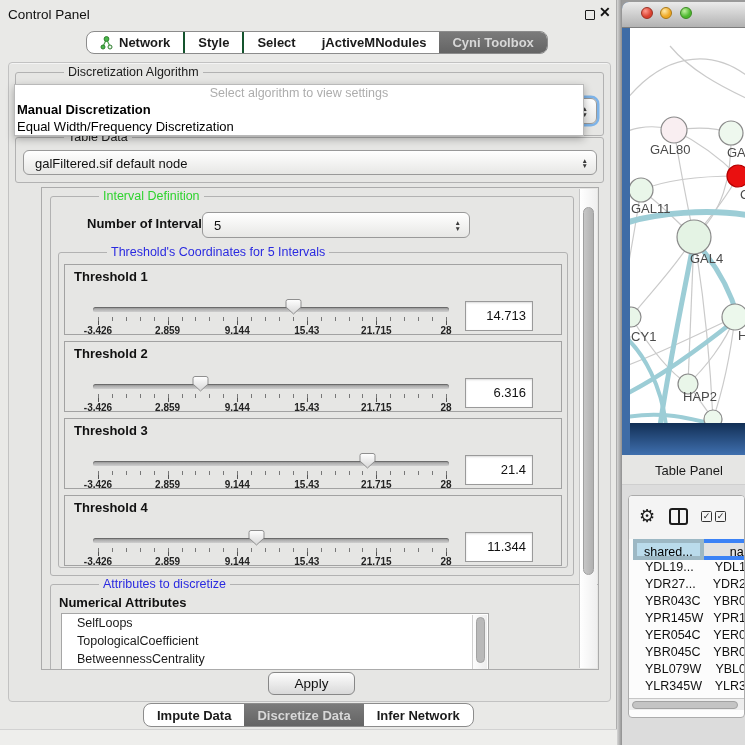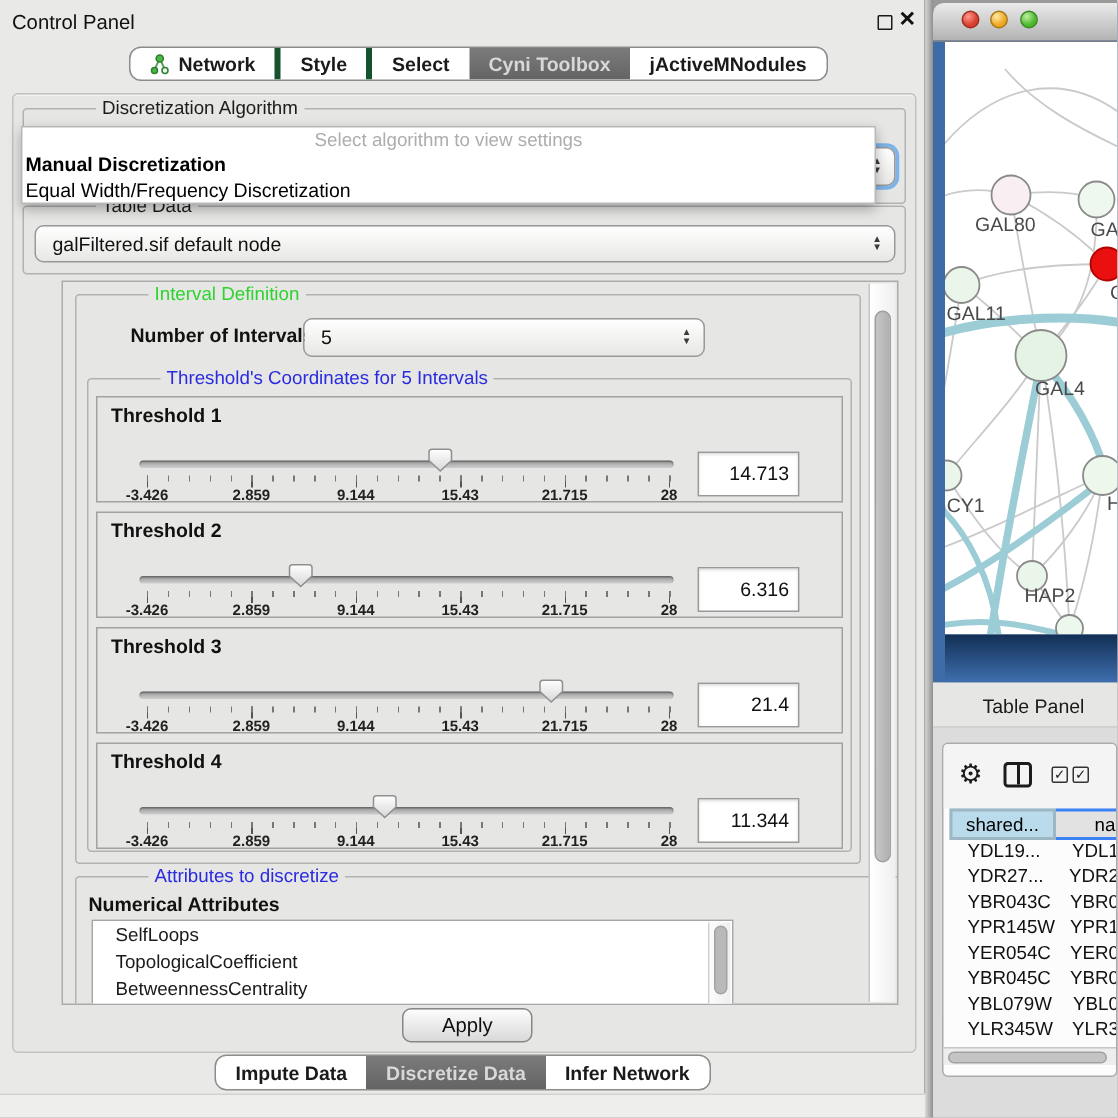--- a/index.html
+++ b/index.html
@@ -10,21 +10,21 @@
   
   #control-panel { position:absolute; left:0; top:0; width:617px; height:745px; background:#e9e9e7; border-right:1px solid #adadad; }
   .cp-title { position:absolute; left:8px; top:7px; font-size:13.5px; color:#111; }
   .undock-ic { position:absolute; left:585px; top:10px; width:10px; height:10px; border:1.5px solid #1a1a1a; border-radius:1px; }
   .close-ic { position:absolute; left:599px; top:4px; font-size:14px; font-weight:bold; color:#111; }
 
   .tabbar { position:absolute; display:inline-flex; height:23px; background:#fff; border:1px solid #8c8c8c; border-radius:8px; overflow:hidden; font-size:13px; font-weight:700; color:#1a1a1a; }
   #top-tabbar { left:86px; top:31px; }
   #bottom-tabbar { left:143px; top:703px; height:24px; }
   .tab { display:flex; align-items:center; padding:0 13px; line-height:21px; white-space:nowrap; cursor:default; }
-  .tab.divided { border-left:4px solid #14532d; }
+  .tab.divided { border-left:2px solid #14532d; }
   .tab.selected { background:linear-gradient(#7b7b7b,#646464); color:#d8d8d8; border-left:none; }
   .net-ic { margin-right:6px; display:inline-flex; }
 
   #outer-panel { position:absolute; left:8px; top:62px; width:603px; height:640px; background:#e6e6e4; border:1px solid #c2c2c2; border-radius:4px; box-shadow:inset 0 1px 0 #f4f4f4; }
 
   .group { position:absolute; border:1px solid #b2b2b2; border-radius:3px; }
   .group > .gtitle { position:absolute; top:-8px; left:24px; background:#e6e6e4; padding:0 4px; font-size:12.5px; color:#1c1c1c; white-space:nowrap;margin-left:24px; }
   .gtitle.green { color:#2fd32f; }
   .gtitle.blue { color:#2a2ae0; }
 
@@ -95,21 +95,21 @@
   #tp-header { position:absolute; left:622px; top:455px; width:123px; height:30px; background:#e6e6e4; border-bottom:1px solid #cfcfcf; }
   #tp-header span { position:absolute; left:12px; top:8px; font-size:13px; color:#1a1a1a;margin-left:21px; }
   #tp-body { position:absolute; left:622px; top:485px; width:123px; height:260px; background:#dcdcdc; }
   #tp-table { position:absolute; left:628px; top:495px; width:117px; height:223px; background:#fcfcfc; border:1px solid #ababab; border-radius:4px; overflow:hidden; }
   .tp-toolbar { position:absolute; left:0; top:0; width:100%; height:43px; background:#f4f4f4; }
   .gear-g { position:absolute; left:10px; top:9px; font-size:18px; color:#1c1c1c; }
   .split-ic { position:absolute; left:40px; top:12px; width:19px; height:17px; border:2px solid #1c1c1c; border-radius:3px; }
   .split-ic::after { content:""; position:absolute; left:6.5px; top:0; width:2px; height:13px; background:#1c1c1c; }
   .cb-ic { position:absolute; top:15px; width:11px; height:11px; border:1.5px solid #333; border-radius:1.5px; font-size:9px; line-height:9px; text-align:center; color:#222; }
   .tp-hrow { position:absolute; left:0; top:43px; width:130%; height:21px; display:flex; font-size:12.5px; }
-  .tp-hcell { border:2px solid #3b82f6; background:#e2e2e2; height:21px; line-height:19px; }
+  .tp-hcell { border:4px solid #3b82f6; background:#e2e2e2; height:21px; line-height:19px; }
   .tp-hcell.sel { width:78px; margin-left:4px; background:#badbeb; border-color:#9db8c4; text-align:center; }
   .tp-hcell.c2 { width:80px; padding-left:26px; border-left:none; }
   .tp-rows { position:absolute; left:2px; top:64px; width:100%; height:141px; overflow:hidden; }
   .tp-row { display:flex; height:17px; font-size:12.5px; color:#111; }
   .tp-row .c1 { width:78px; padding-left:10px; margin-left:4px; white-space:nowrap; overflow:hidden; }
   .tp-row .c2 { padding-left:8px; white-space:nowrap; }
   .tp-hscroll { position:absolute; left:0; bottom:7px; width:100%; height:12px; background:#ededed; border-top:1px solid #c6c6c6; }
   .tp-hthumb { position:absolute; left:3px; top:1.5px; width:106px; height:8px; background:#c4c4c4; border:1px solid #a2a2a2; border-radius:4px; }
 </style>
 </head>
@@ -134,25 +134,25 @@
           </svg>
         </span>
         <span>Network</span>
       </div>
       <div class="tab divided">
           <span>Style</span>
         </div>
       <div class="tab divided">
           <span>Select</span>
         </div>
+      <div class="tab">
+          <span>jActiveMNodules</span>
+        </div>
       <div class="tab selected">
           <span>Cyni Toolbox</span>
-        </div>
-      <div class="tab">
-          <span>jActiveMNodules</span>
         </div>
     </div>
 
     <div id="outer-panel">
 
       <div class="group" id="disc-group">
         <span class="gtitle">Discretization Algorithm</span>
       </div>
       <div class="combo focused" id="algo-combo">
         <span class="stepper">

